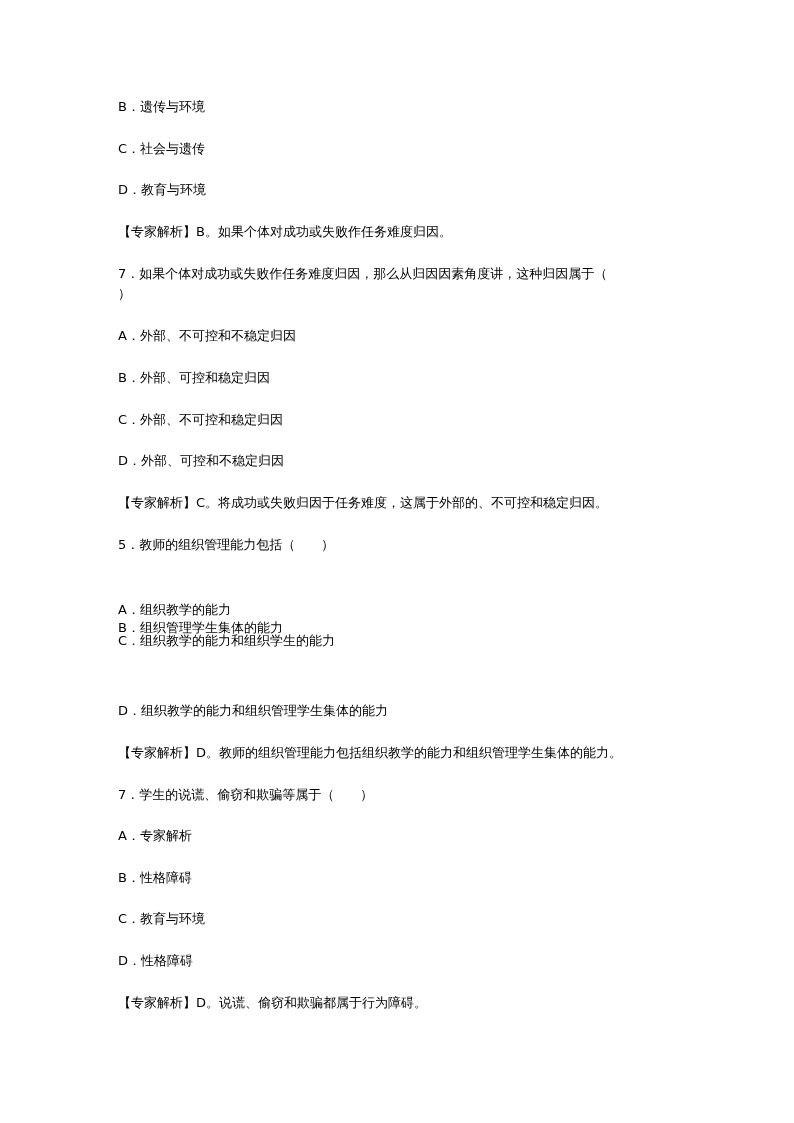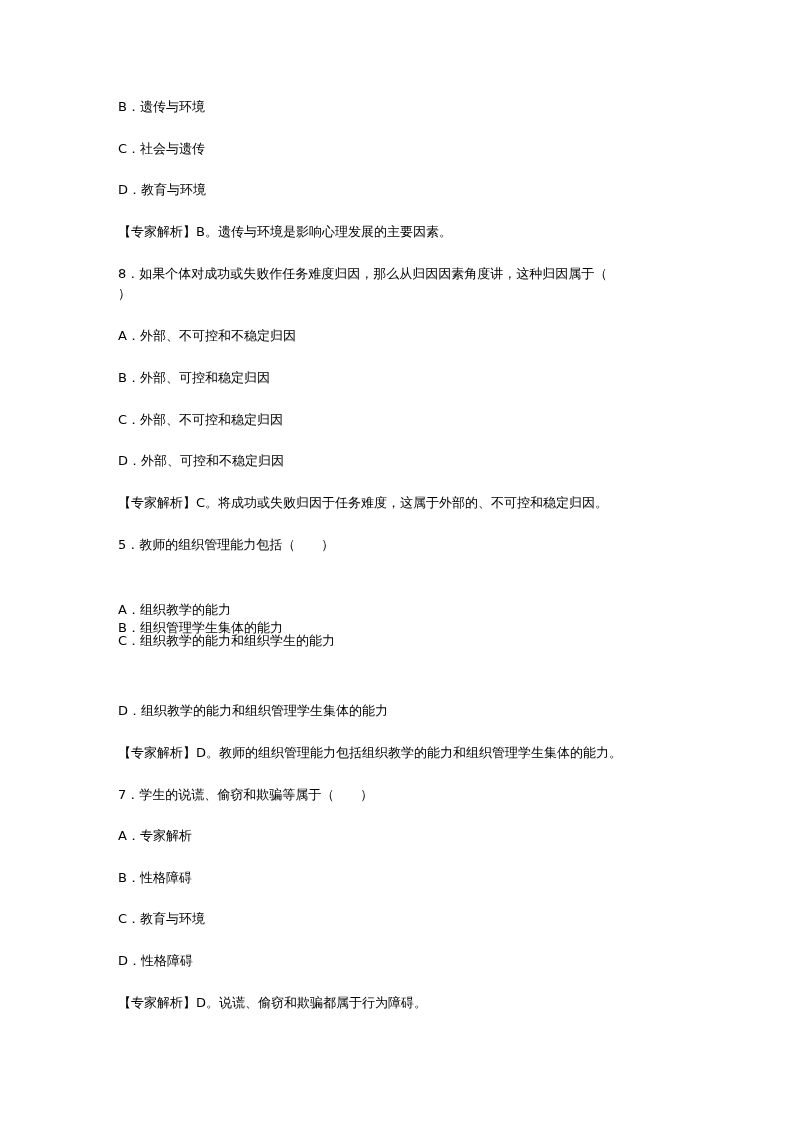--- a/index.html
+++ b/index.html
@@ -7,22 +7,22 @@
          font-family: "DejaVu Sans", "Liberation Sans", sans-serif; color: #000; }
   .line { position: absolute; left: 118px; font-size: 13px; line-height: 20px; white-space: nowrap; }
 </style>
 </head>
 <body>
 
 <div>
   <div class="line" style="top:97px">B．遗传与环境</div>
   <div class="line" style="top:139px">C．社会与遗传</div>
   <div class="line" style="top:180px">D．教育与环境</div>
-  <div class="line" style="top:222px">【专家解析】B。遗传与环境是影响心理发展的主要因素。</div>
-  <div class="line" style="top:264px">8．如果个体对成功或失败作任务难度归因，那么从归因因素角度讲，这种归因属于（</div>
+  <div class="line" style="top:222px">【专家解析】B。如果个体对成功或失败作任务难度归因。</div>
+  <div class="line" style="top:264px">7．如果个体对成功或失败作任务难度归因，那么从归因因素角度讲，这种归因属于（</div>
   <div class="line" style="top:284px">）</div>
   <div class="line" style="top:326px">A．外部、不可控和不稳定归因</div>
   <div class="line" style="top:368px">B．外部、可控和稳定归因</div>
   <div class="line" style="top:410px">C．外部、不可控和稳定归因</div>
   <div class="line" style="top:451px">D．外部、可控和不稳定归因</div>
   <div class="line" style="top:493px">【专家解析】C。将成功或失败归因于任务难度，这属于外部的、不可控和稳定归因。</div>
   <div class="line" style="top:535px">5．教师的组织管理能力包括（　　）</div>
   <div class="line" style="top:600px">A．组织教学的能力</div>
   <div class="line" style="top:618px">B．组织管理学生集体的能力</div>
   <div class="line" style="top:631px">C．组织教学的能力和组织学生的能力</div>

